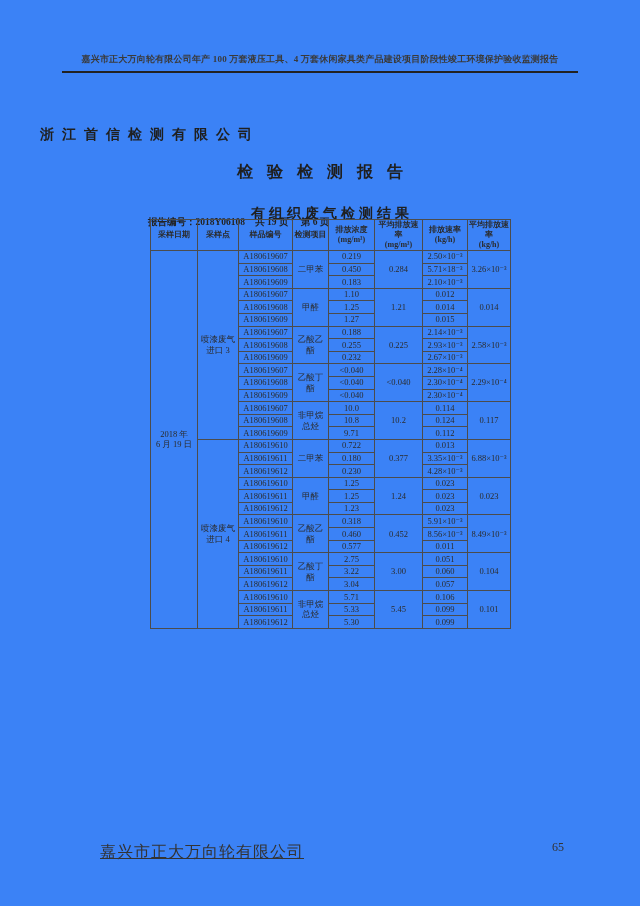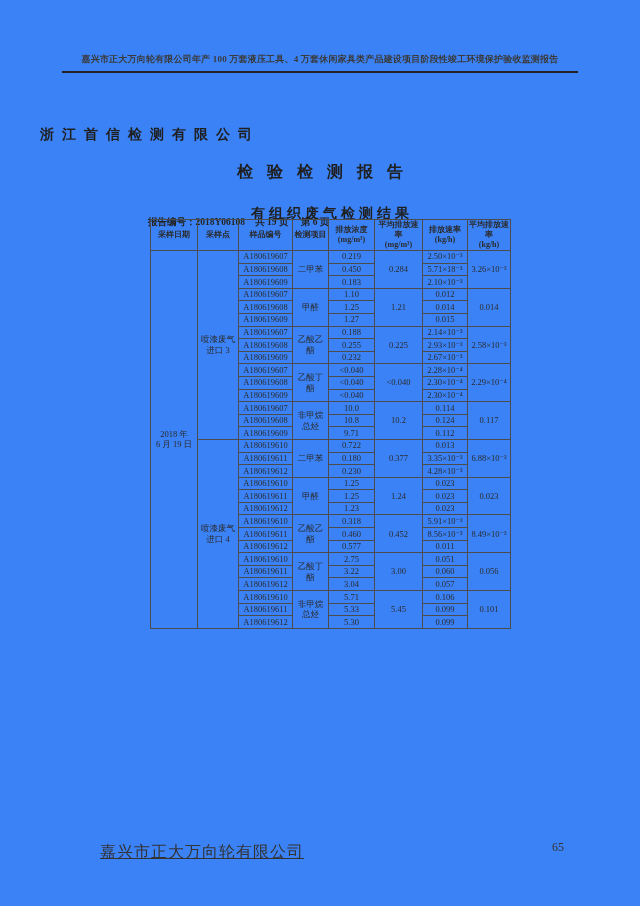--- a/index.html
+++ b/index.html
@@ -327,21 +327,21 @@
           <td>A180619612</td>
           <td>0.577</td>
           <td>0.011</td>
         </tr>
         <tr>
           <td>A180619610</td>
           <td rowspan="3">乙酸丁酯</td>
           <td>2.75</td>
           <td rowspan="3">3.00</td>
           <td>0.051</td>
-          <td rowspan="3">0.056</td>
+          <td rowspan="3">0.104</td>
         </tr>
         <tr>
           <td>A180619611</td>
           <td>3.22</td>
           <td>0.060</td>
         </tr>
         <tr>
           <td>A180619612</td>
           <td>3.04</td>
           <td>0.057</td>

